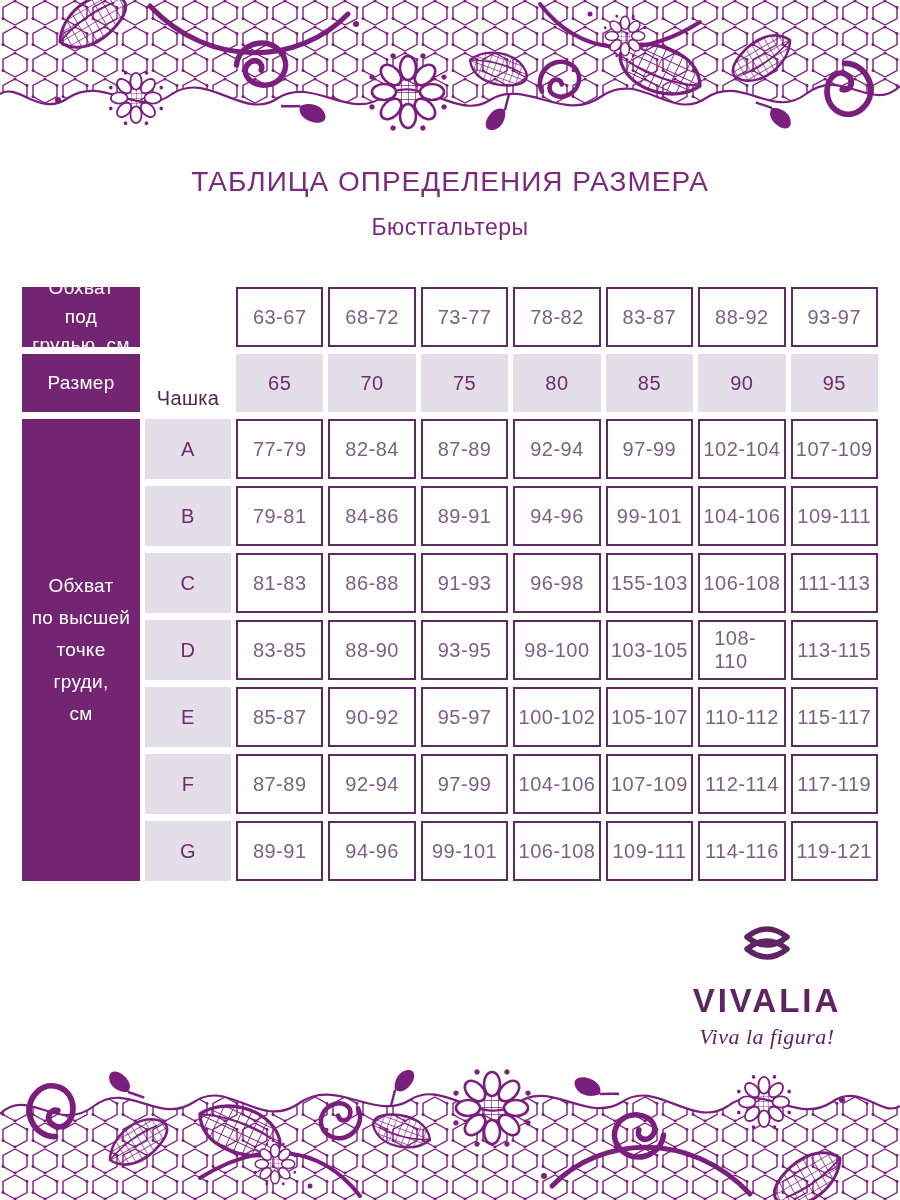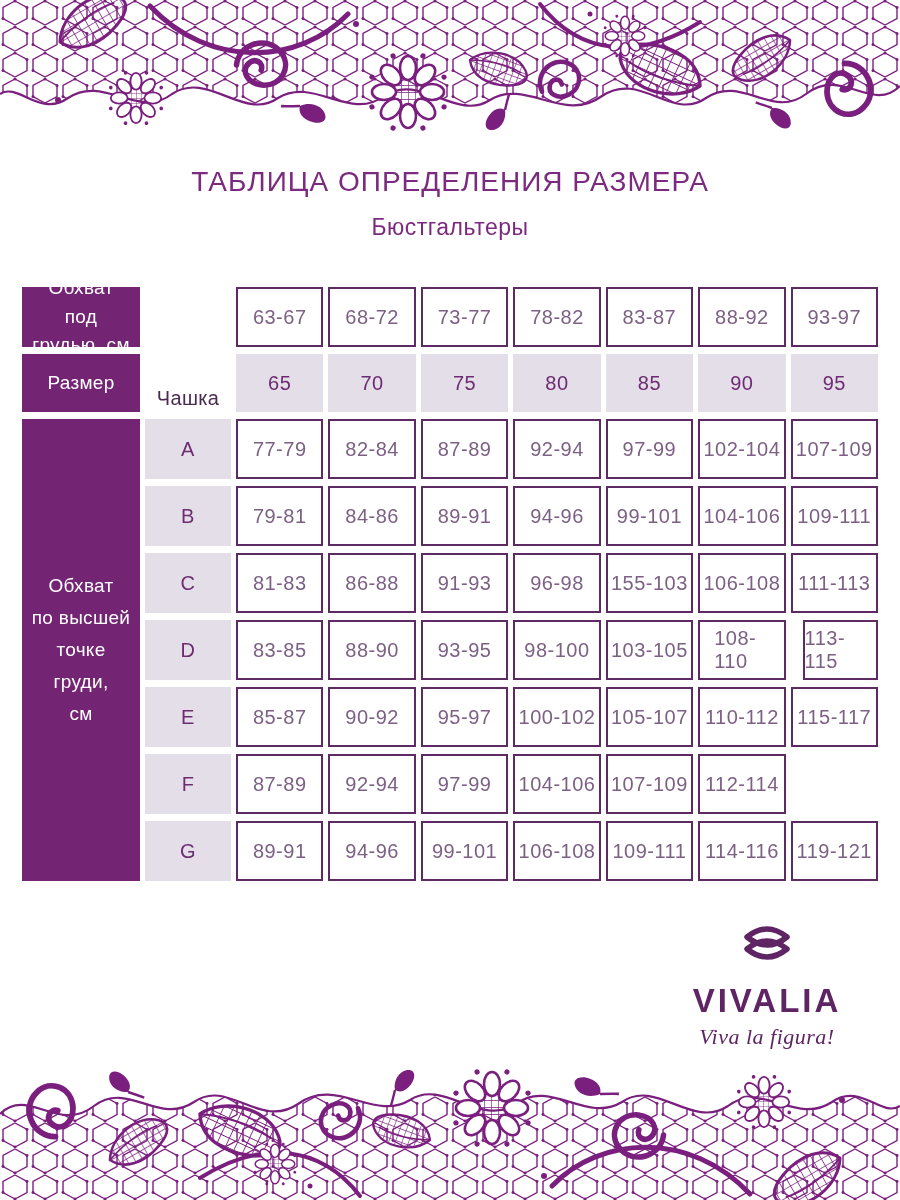--- a/index.html
+++ b/index.html
@@ -201,36 +201,37 @@
       <div class="b-cell" style="grid-area: 5 / 7;">155-103</div>
       <div class="b-cell" style="grid-area: 5 / 8;">106-108</div>
       <div class="b-cell" style="grid-area: 5 / 9;">111-113</div>
       <div class="l-cell" style="grid-area: 6 / 2;">D</div>
       <div class="b-cell" style="grid-area: 6 / 3;">83-85</div>
       <div class="b-cell" style="grid-area: 6 / 4;">88-90</div>
       <div class="b-cell" style="grid-area: 6 / 5;">93-95</div>
       <div class="b-cell" style="grid-area: 6 / 6;">98-100</div>
       <div class="b-cell" style="grid-area: 6 / 7;">103-105</div>
       <div class="b-cell" style="grid-area: 6 / 8; padding-left: 14px;">108-110</div>
-      <div class="b-cell" style="grid-area: 6 / 9; margin-left: 12px;">113-115</div>
+      <div class="b-cell" style="grid-area: 6 / 9;">113-115</div>
       <div class="l-cell" style="grid-area: 7 / 2;">E</div>
       <div class="b-cell" style="grid-area: 7 / 3;">85-87</div>
       <div class="b-cell" style="grid-area: 7 / 4;">90-92</div>
       <div class="b-cell" style="grid-area: 7 / 5;">95-97</div>
       <div class="b-cell" style="grid-area: 7 / 6;">100-102</div>
       <div class="b-cell" style="grid-area: 7 / 7;">105-107</div>
       <div class="b-cell" style="grid-area: 7 / 8;">110-112</div>
       <div class="b-cell" style="grid-area: 7 / 9;">115-117</div>
       <div class="l-cell" style="grid-area: 8 / 2;">F</div>
       <div class="b-cell" style="grid-area: 8 / 3;">87-89</div>
       <div class="b-cell" style="grid-area: 8 / 4;">92-94</div>
       <div class="b-cell" style="grid-area: 8 / 5;">97-99</div>
       <div class="b-cell" style="grid-area: 8 / 6;">104-106</div>
       <div class="b-cell" style="grid-area: 8 / 7;">107-109</div>
       <div class="b-cell" style="grid-area: 8 / 8;">112-114</div>
+      <div class="b-cell" style="grid-area: 8 / 9;">117-119</div>
       <div class="l-cell" style="grid-area: 9 / 2;">G</div>
       <div class="b-cell" style="grid-area: 9 / 3;">89-91</div>
       <div class="b-cell" style="grid-area: 9 / 4;">94-96</div>
       <div class="b-cell" style="grid-area: 9 / 5;">99-101</div>
       <div class="b-cell" style="grid-area: 9 / 6;">106-108</div>
       <div class="b-cell" style="grid-area: 9 / 7;">109-111</div>
       <div class="b-cell" style="grid-area: 9 / 8;">114-116</div>
       <div class="b-cell" style="grid-area: 9 / 9;">119-121</div>
     </div>
 

